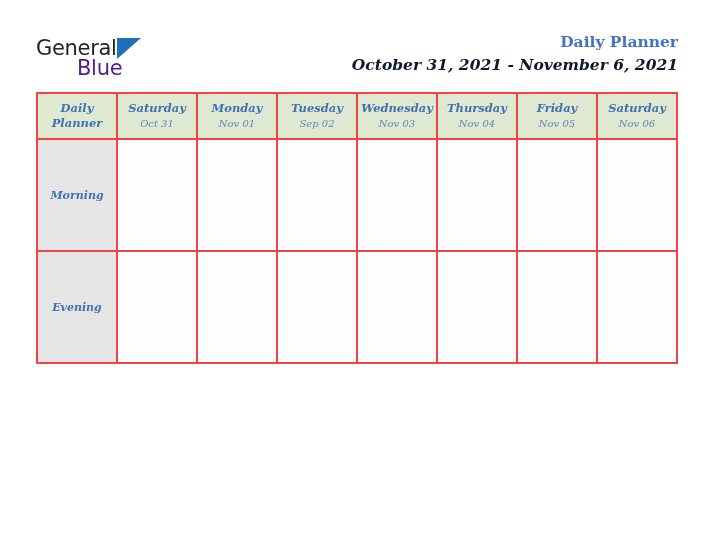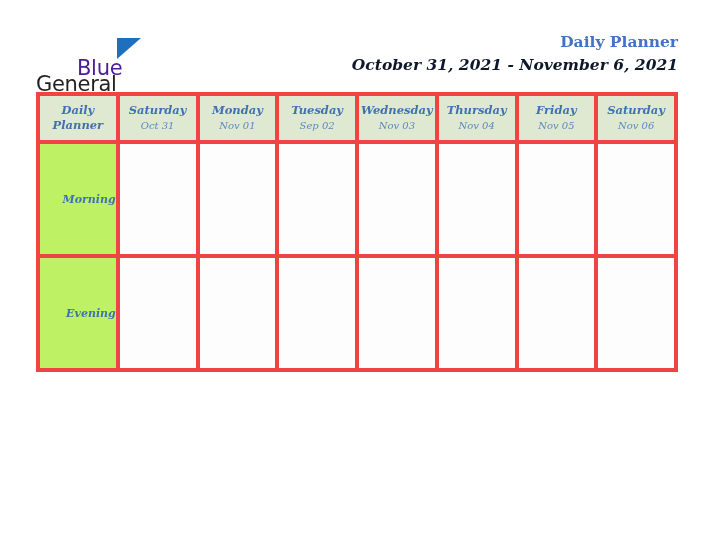--- a/index.html
+++ b/index.html
@@ -48,21 +48,20 @@
     white-space: nowrap;
   }
   .brand-general {
     font-family: "DejaVu Sans", sans-serif;
     font-size: 21px;
     letter-spacing: -0.3px;
     color: #231f20;
     line-height: 24px;
     display: inline-block;
     vertical-align: top;
-    margin-top: 36px;
   }
   .brand-tri {
     display: inline-block;
     vertical-align: top;
     position: relative;
     top: 2px;
     margin-left: 0px;
     width: 0;
     height: 0;
     border-left: 24px solid #1f6fbf;
@@ -107,21 +106,21 @@
   
   .planner {
     position: absolute;
     left: 36px;
     top: 92px;
     width: 642px;
     border-collapse: collapse;
     table-layout: fixed;
   }
   .planner td, .planner th {
-    border: 4px solid #ef4444;
+    border: 2px solid #ef4444;
     padding: 0;
     margin: 0;
   }
 
   th.hdr {
     background: #dfe8d0;
     height: 44px;
     vertical-align: middle;
     text-align: center;
     font-weight: normal;
@@ -143,23 +142,23 @@
     color: #5b8ac0;
     line-height: 14px;
     margin-top: 1px;
   }
   th.hdr.corner .dayname {
     font-size: 11.5px;
     line-height: 15px;
   }
 
   td.rowlabel {
-    background: #bef264;
+    background: #e5e5e5;
     width: 79px;
-    text-align: right;
+    text-align: center;
     vertical-align: middle;
     font-family: "DejaVu Serif", serif;
     font-style: italic;
     font-weight: bold;
     font-size: 11px;
     color: #3f72b5;
   }
   td.slot {
     background: #fdfdfd;
     height: 110px;

